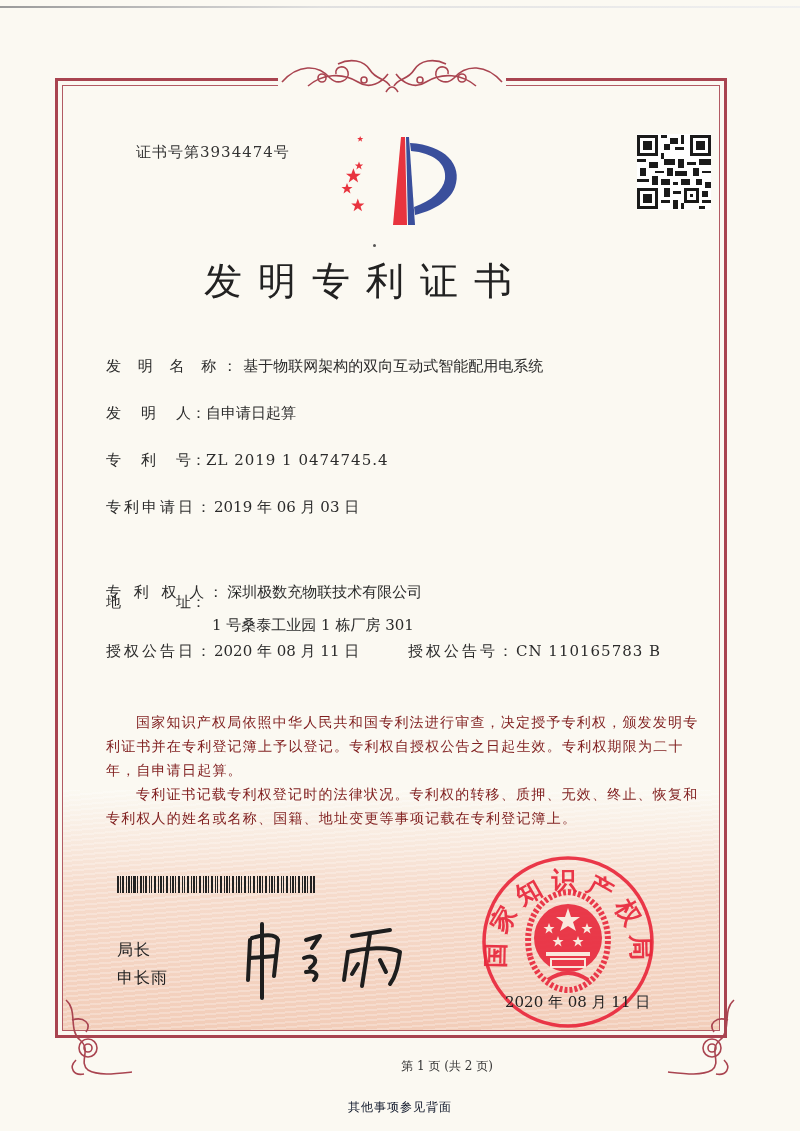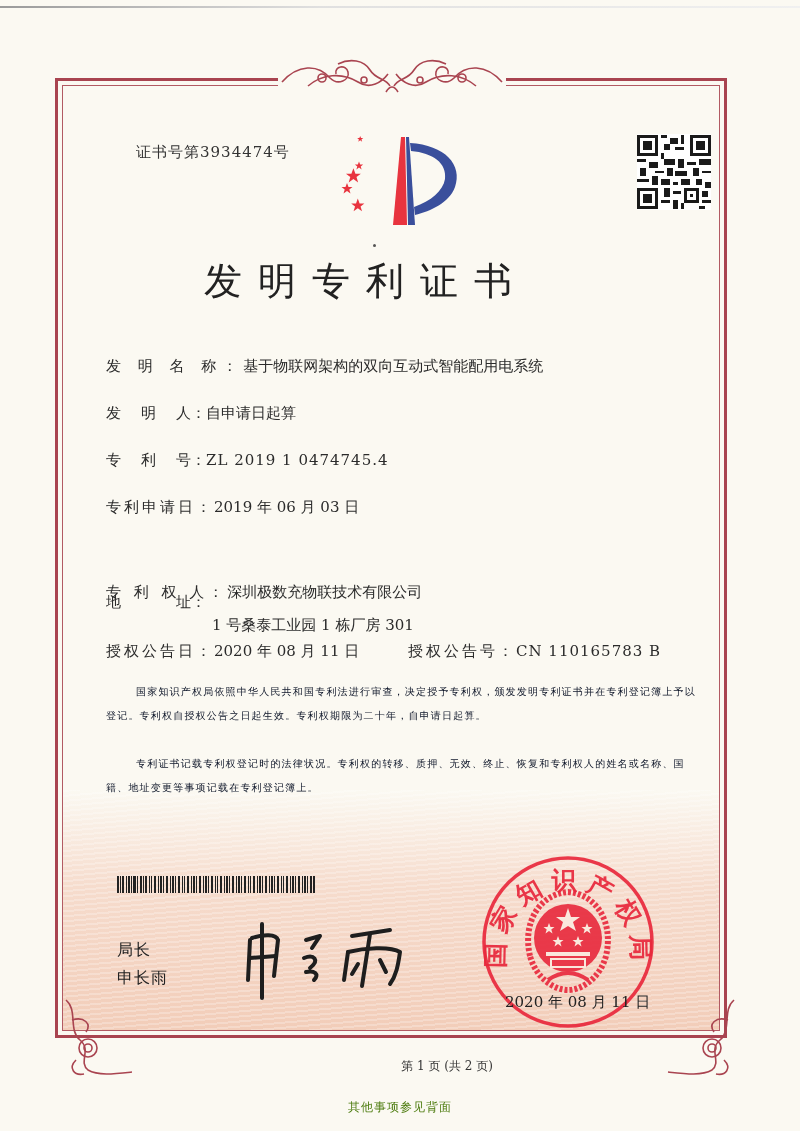--- a/index.html
+++ b/index.html
@@ -34,32 +34,33 @@
   .dot { position:absolute; width:3px; height:3px; background:#555; border-radius:50%; }
   .title {
     position:absolute; left:0; width:732px; top:256px; text-align:center;
     font-family:"DejaVu Sans", "Liberation Sans", sans-serif;
     font-size:38px; letter-spacing:16px; color:#222;
   }
   .field { position:absolute; left:106px; font-size:15px; color:#2b2b2b; white-space:nowrap; }
   .field .lbl { display:inline-block; }
   .field .val { display:inline-block; }
   .para {
-    position:absolute; left:106px; width:600px; font-size:10px; line-height:24px; color:#0f172a;
+    position:absolute; left:106px; width:600px; font-size:14px; line-height:24px; color:#7f1d1d;
     letter-spacing:1.2px;
+    margin-top:30px;
   }
   .barcode { position:absolute; left:117px; top:876px; width:198px; height:17px; }
   .director-title, .director-name {
     position:absolute; left:117px; font-family:"DejaVu Sans","Liberation Sans",sans-serif; font-size:16px; color:#222; letter-spacing:1px;
   }
   .signature { position:absolute; left:240px; top:918px; width:180px; height:85px; }
   .seal { position:absolute; left:478px; top:852px; width:180px; height:180px; }
   .seal-date { position:absolute; left:505px; top:993px; font-size:15px; color:#222; }
   .page-no { position:absolute; left:0; width:800px; top:1058px; text-align:center; font-size:12px; color:#333;margin-left:47px; }
-  .footer-note { position:absolute; left:0; width:800px; top:1099px; text-align:center; font-size:12px; color:#4d7c0f; letter-spacing:1px; }
+  .footer-note { position:absolute; left:0; width:800px; top:1099px; text-align:center; font-size:12px; color:#0f172a; letter-spacing:1px; }
 </style>
 </head>
 <body>
 
 <div class="sheet-top-edge"></div>
 
 <div class="pink-bg"></div>
 <div class="frame-outer"></div>
 <div class="frame-inner"></div>
 

